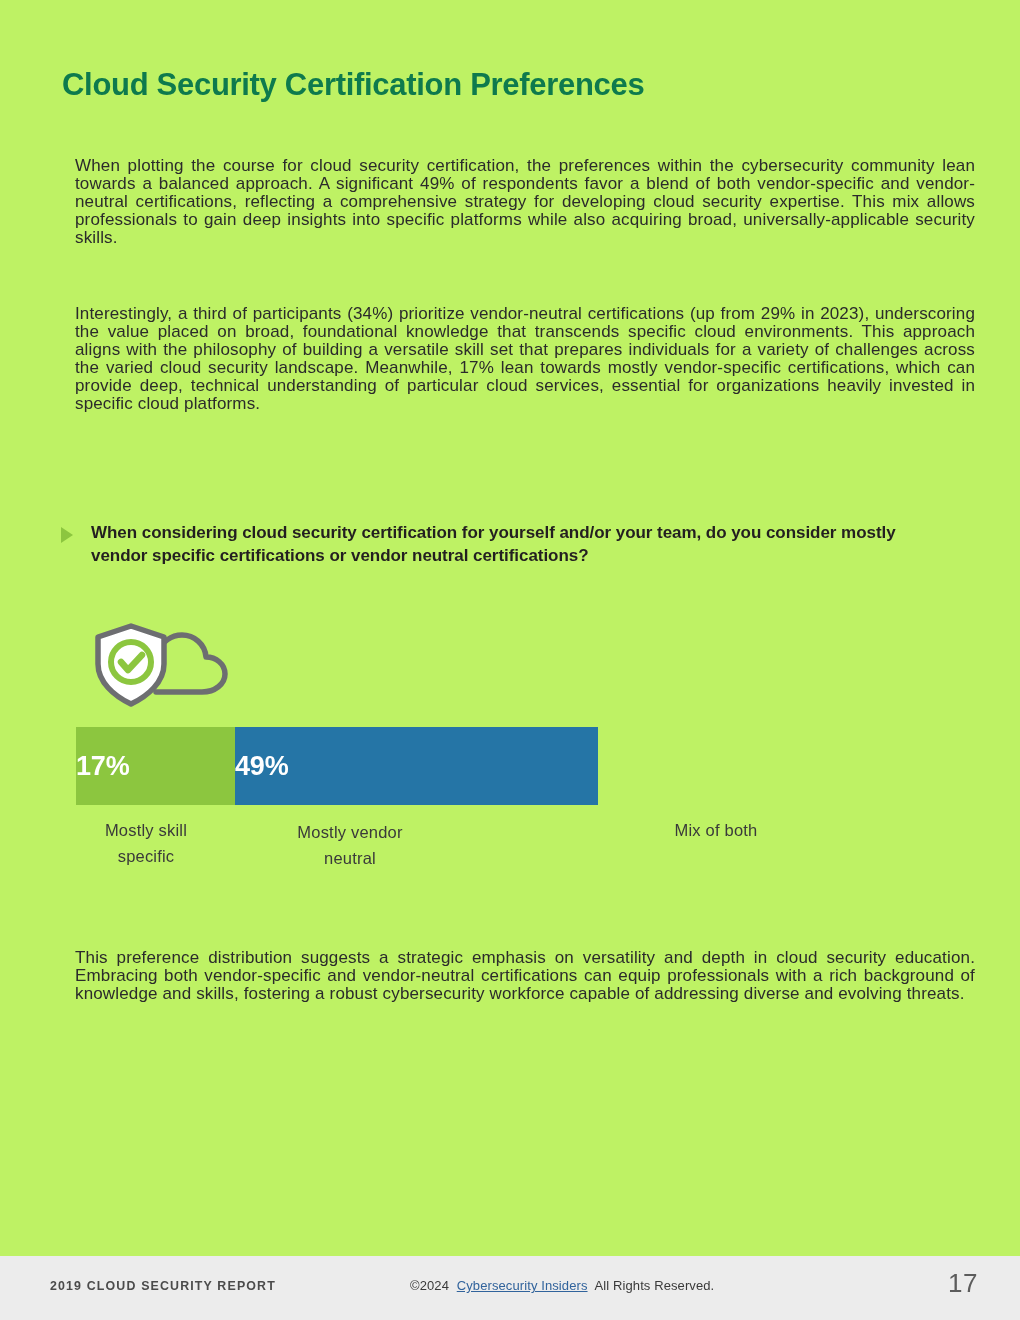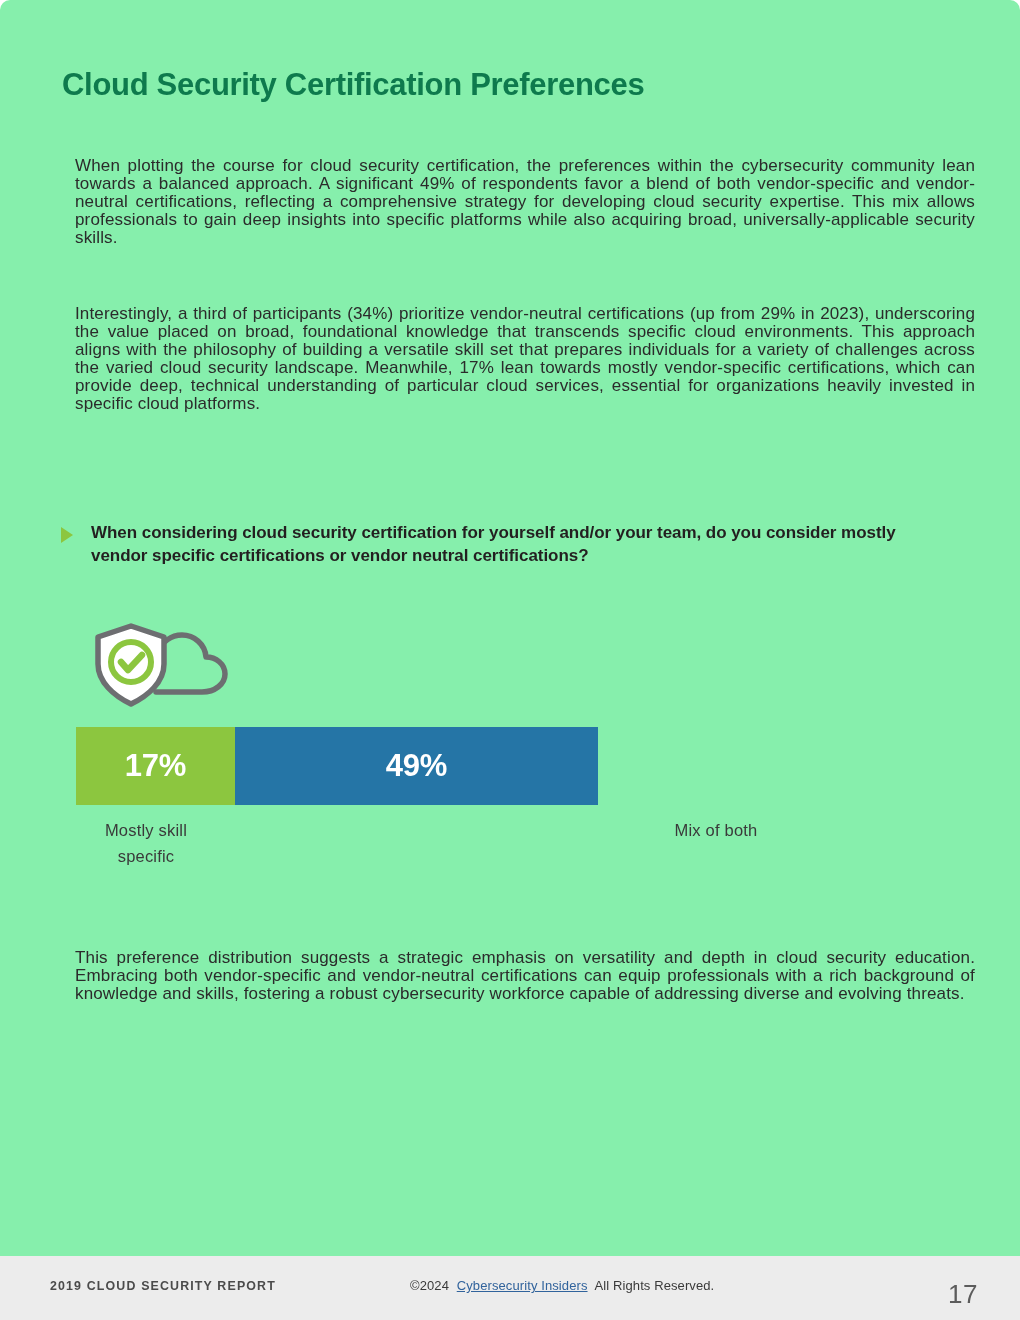--- a/index.html
+++ b/index.html
@@ -9,22 +9,21 @@
     height: 1320px;
     background: #ffffff;
     font-family: "Liberation Sans", sans-serif;
     position: relative;
     overflow: hidden;
   }
 
   .page {
     position: absolute;
     inset: 0;
-    background: #86efac;
-    border-radius: 10px;
+    background: #bef264;
   }
 
   
   .page-title {
     position: absolute;
     left: 62px;
     top: 46px;
     font-size: 31px;
     font-weight: 700;
     color: #0E7A4D;
@@ -100,25 +99,25 @@
   .bar-seg {
     height: 100%;
     display: flex;
     align-items: center;
     position: relative;
   }
   .seg-green { background: #8CC63F; }
   .seg-blue  { background: #2575A6; }
   .seg-value {
     color: #ffffff;
-    font-size: 31px;
+    font-size: 27px;
     font-weight: 700;
     letter-spacing: -0.2px;
     width: 100%;
-    text-align: center;
+    text-align: left;
   }
   .seg-1 { width: 159px; }
   .seg-2 { width: 320px; }
   .seg-3 { width: 363px; }
 
   
   .bar-labels {
     position: absolute;
     left: 76px;
     top: 815px;
@@ -165,21 +164,21 @@
     white-space: nowrap;
   }
   .footer-center .link {
     color: #31639C;
     text-decoration: underline;
     margin: 0 4px;
   }
   .footer-page {
     position: absolute;
     right: 42px;
-    top: 23px;
+    top: 12px;
     font-size: 26px;
     color: #5c5c5c;
     letter-spacing: 0.5px;
   }
 </style>
 </head>
 <body>
 
 <div class="page">
 
@@ -219,20 +218,21 @@
         <span class="seg-value">17%</span>
       </div>
       <div class="bar-seg seg-blue seg-3">
         <span class="seg-value">49%</span>
       </div>
     </div>
   </div>
 
   <div class="bar-labels">
     <div class="bar-label lbl-1">Mostly skill specific</div>
+    <div class="bar-label lbl-2">Mostly vendor neutral</div>
     <div class="bar-label lbl-3">Mix of both</div>
   </div>
 
   <p class="body-text" id="para-3">This preference distribution suggests a strategic emphasis on versatility and depth in cloud security education. Embracing both vendor-specific and vendor-neutral certifications can equip professionals with a rich background of knowledge and skills, fostering a robust cybersecurity workforce capable of addressing diverse and evolving threats.</p>
 
   <div class="footer">
     <div class="footer-left">2019 CLOUD SECURITY REPORT</div>
     <div class="footer-center">
       <span>©2024</span>
       <span class="link">Cybersecurity Insiders</span>

